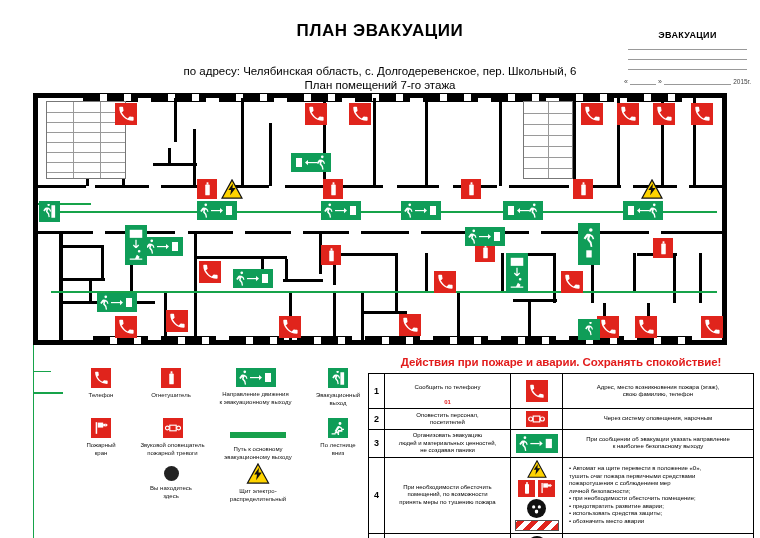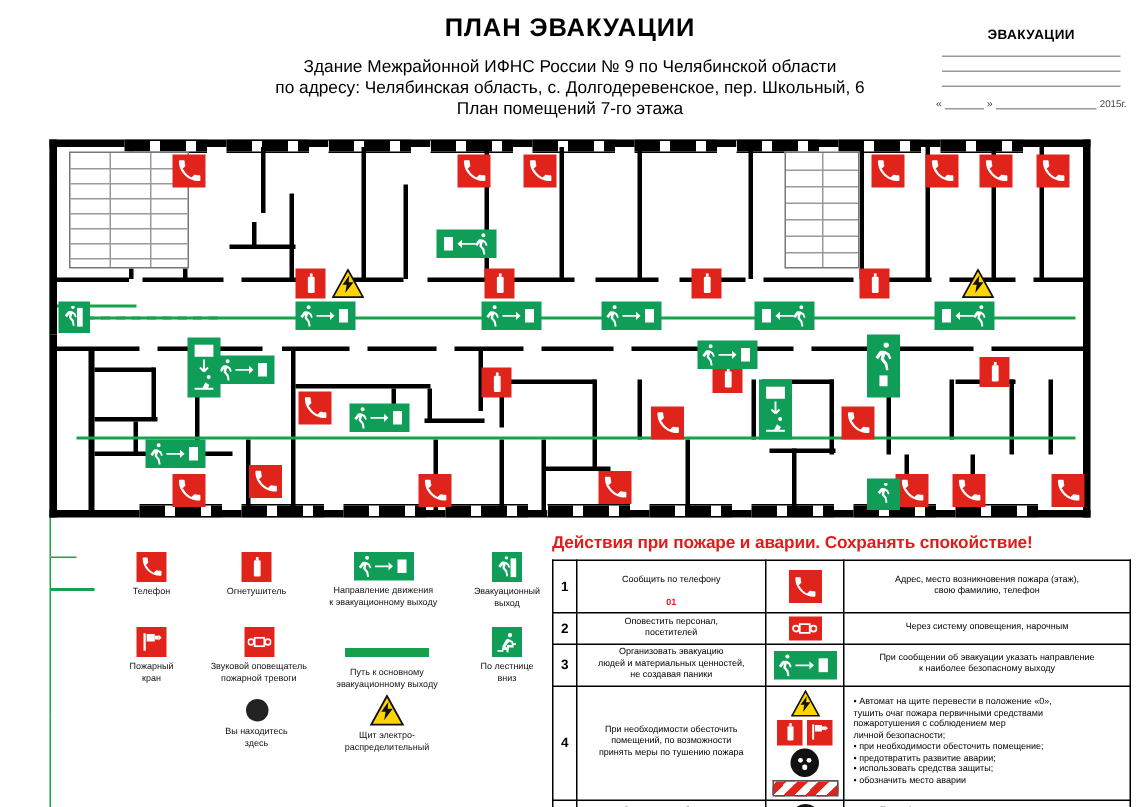--- a/index.html
+++ b/index.html
@@ -10,21 +10,21 @@
   }
   #page {
     position: relative;
     width: 760px;
     height: 538px;
     background: #fff;
     overflow: hidden;
   }
 
   
-  #header { position: absolute; left: 0; top: 0; width: 760px; height: 88px; }
+  #header { position: absolute; left: 0; top: 12px; width: 760px; height: 88px; }
   #title {
     position: absolute; left: 0; top: 9px; width: 760px;
     text-align: center; font-size: 17px; font-weight: bold;
     letter-spacing: .6px; color: #000;
   }
   .subline {
     position: absolute; width: 760px; text-align: center;
     font-size: 11.5px; color: #000;
   }
   #sub1 { top: 39px; }
@@ -96,21 +96,21 @@
   .leg-label {
     margin-top: 4px; font-size: 6px; line-height: 7.5px; color: #111;
     white-space: pre-line;
   }
   .leg-line { width: 56px; height: 6px; background: #17a04c; margin: 14px auto 0 auto; }
 
   
   #actions { position: absolute; left: 368px; top: 356px; width: 386px; }
   #actions-title {
     color: #e21c1c; font-weight: bold; font-size: 11.5px;
-    margin-bottom: 5px; letter-spacing: -.1px;
+    text-align: center; margin-bottom: 5px; letter-spacing: -.1px;
   }
   table { border-collapse: collapse; width: 386px; table-layout: fixed; }
   td { border: 1px solid #000; vertical-align: middle; padding: 2px 3px; }
   td.num { width: 16px; text-align: center; font-size: 9px; font-weight: bold; }
   td.what { width: 126px; text-align: center; font-size: 6px; line-height: 7.5px; white-space: pre-line; }
   td.icn { width: 52px; text-align: center; padding: 2px; }
   td.how { text-align: center; font-size: 6px; line-height: 7.5px; white-space: pre-line; }
   td.how.bullets { text-align: left; padding-left: 6px; }
   .red01 { color: #e21c1c; font-weight: bold; }
   .icnwrap { display: flex; align-items: center; justify-content: center; gap: 3px; flex-wrap: wrap; }
@@ -122,21 +122,20 @@
   }
   .blackcircle { width: 20px; height: 20px; border-radius: 50%; background: #111; display:flex; align-items:center; justify-content:center;}
 </style>
 </head>
 <body>
 
 <div id="page">
 
   <div id="header">
     <div id="title">ПЛАН ЭВАКУАЦИИ</div>
-    <div class="subline" id="sub1">Здание Межрайонной ИФНС России № 9 по Челябинской области</div>
     <div class="subline" id="sub2">по адресу: Челябинская область, с. Долгодеревенское, пер. Школьный, 6</div>
     <div class="subline" id="sub3">План помещений 7-го этажа</div>
 
     <div id="approve">
       <div id="approve-title">ЭВАКУАЦИИ</div>
       <div class="rule"></div>
       <div class="rule"></div>
       <div class="rule"></div>
       <div id="approve-date">
         <span class="q">«</span>

